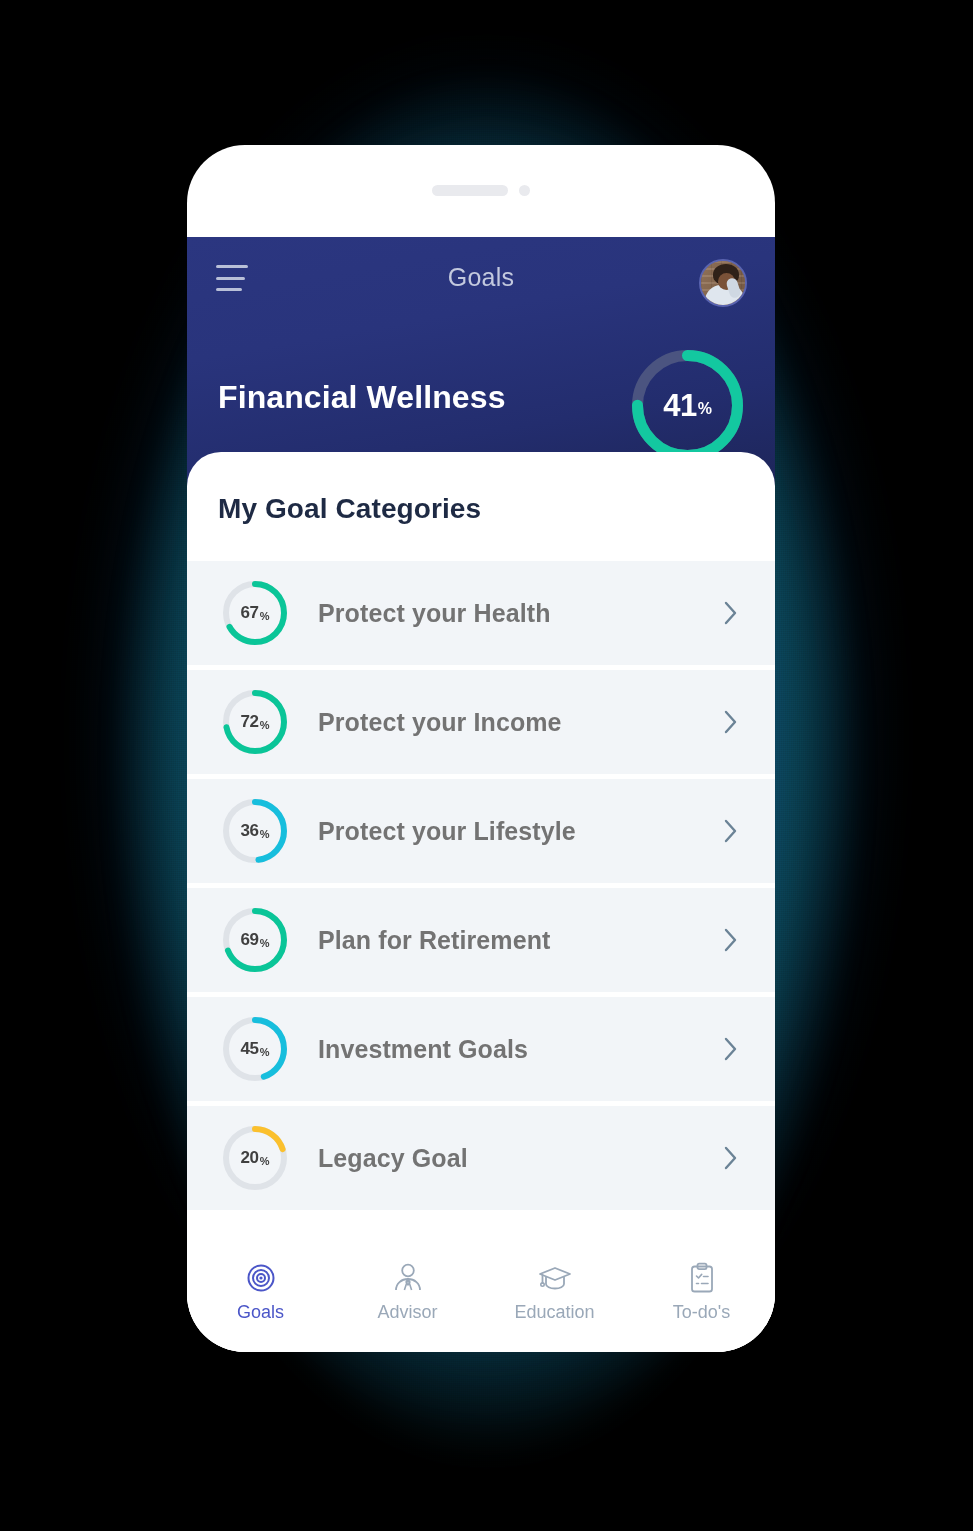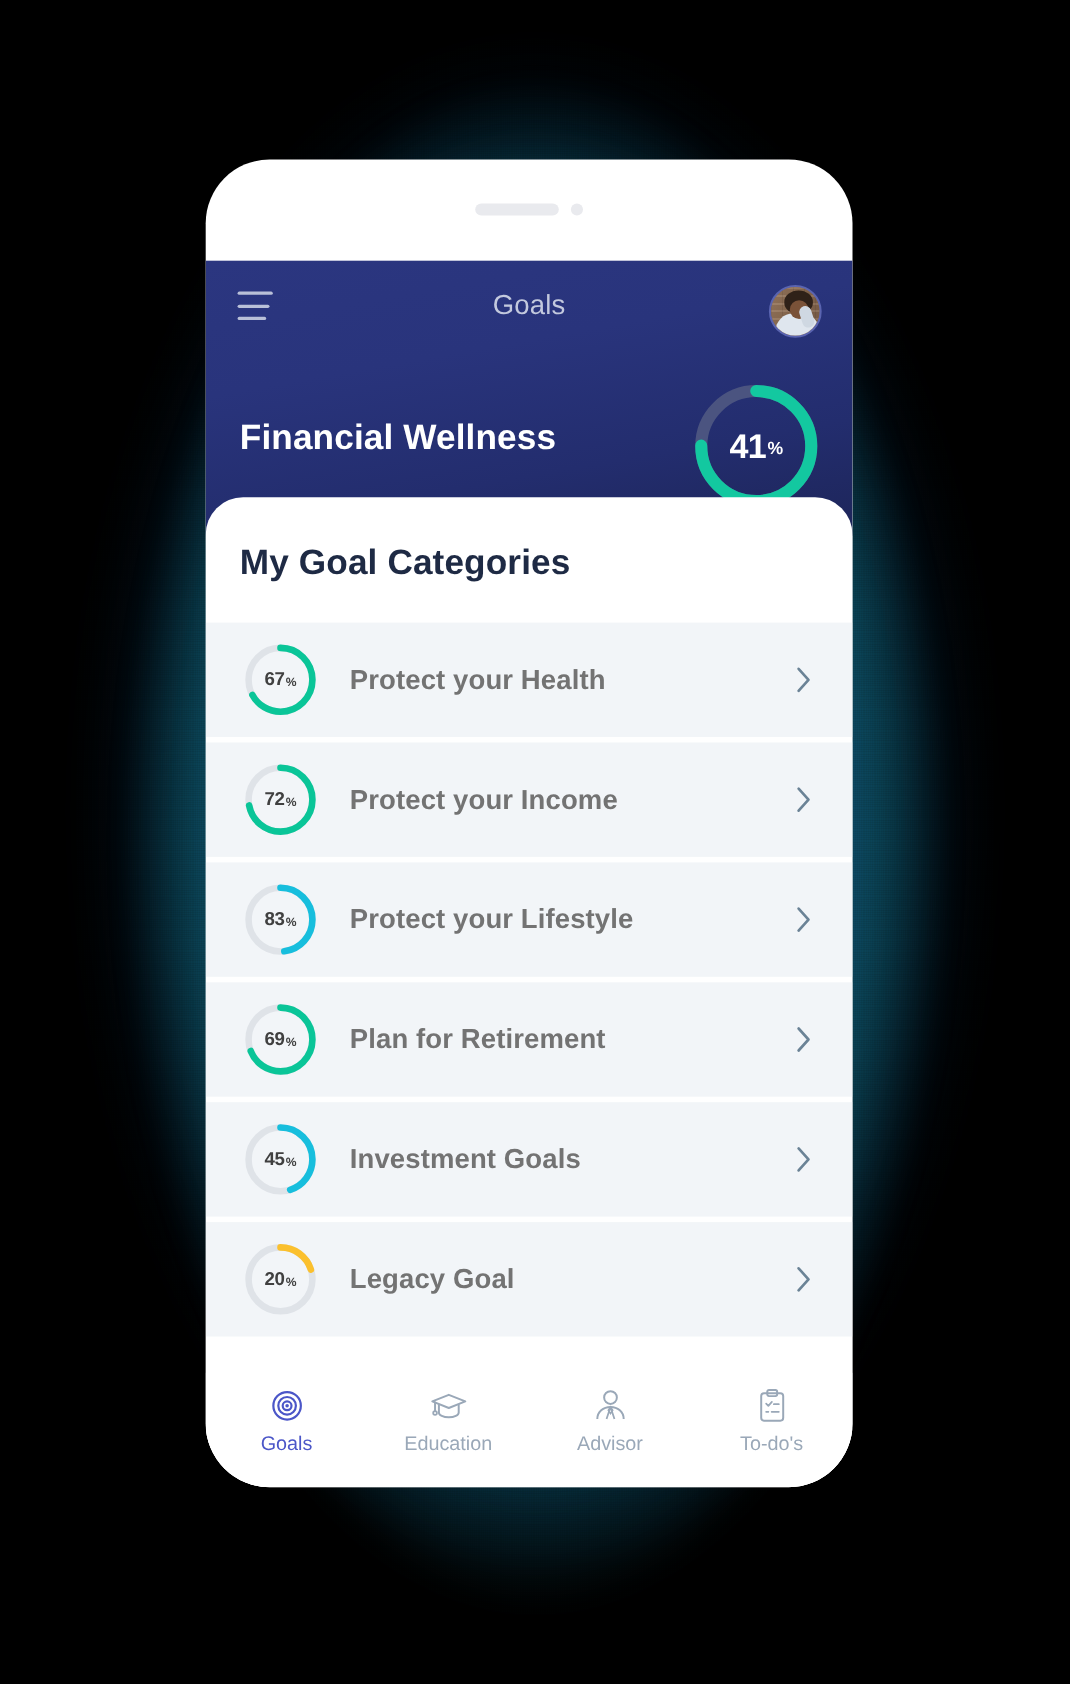--- a/index.html
+++ b/index.html
@@ -163,21 +163,21 @@
   
   .content-card {
     position:absolute; top:307px; left:0;
     width:588px; height:900px;
     background:#ffffff;
     border-radius:34px 34px 0 0;
     overflow:hidden;
   }
   .section-title {
     margin:41px 0 0 31px;
-    font-size:32px; font-weight:bold; color:#1e2a44; letter-spacing:.1px;
+    font-size:28px; font-weight:bold; color:#1e2a44; letter-spacing:.1px;
   }
 
   
   .goal-list { margin-top:36px; }
   .goal-row {
     position:relative;
     height:104px;
     background:#f2f5f8;
     display:flex; align-items:center;
     margin-bottom:5px;
@@ -305,21 +305,21 @@
               <svg width="14" height="24" viewBox="0 0 14 24">
                 <path d="M2 2 L11 12 L2 22" fill="none" stroke="#6b8396" stroke-width="2.4" stroke-linecap="round" stroke-linejoin="round"></path>
               </svg>
             </div>
           </div>
           <div class="goal-row">
             <div class="ring-wrap"><svg width="70" height="70" viewBox="0 0 70 70">
                 <circle cx="35" cy="35" r="29" fill="none" stroke="#dfe3e8" stroke-width="6"></circle>
                 <circle cx="35" cy="35" r="29" fill="none" stroke="#17bedd" stroke-width="6" stroke-linecap="round" stroke-dasharray="87.46 182.21" transform="rotate(-90 35 35)"></circle>
               </svg><div class="ring-label">
-                <span class="ring-num">83</span>
+                <span class="ring-num">36</span>
                 <span class="ring-pct">%</span>
               </div></div>
             <div class="goal-label">Protect your Lifestyle</div>
             <div class="chevron">
               <svg width="14" height="24" viewBox="0 0 14 24">
                 <path d="M2 2 L11 12 L2 22" fill="none" stroke="#6b8396" stroke-width="2.4" stroke-linecap="round" stroke-linejoin="round"></path>
               </svg>
             </div>
           </div>
           <div class="goal-row">
@@ -377,39 +377,39 @@
               <circle cx="15" cy="15" r="12.5" fill="none" stroke="#4b56c8" stroke-width="2"></circle>
               <circle cx="15" cy="15" r="8" fill="none" stroke="#4b56c8" stroke-width="2"></circle>
               <circle cx="15" cy="15" r="4" fill="none" stroke="#4b56c8" stroke-width="2"></circle>
               <circle cx="15" cy="15" r="1.6" fill="#4b56c8"></circle>
             </svg>
           </div>
           <div class="nav-text">Goals</div>
         </div>
         <div class="nav-item">
           <div class="nav-icon">
+            <svg width="32" height="30" viewBox="0 0 32 30">
+              <circle cx="16" cy="7.5" r="5.8" fill="none" stroke="#9aa8b8" stroke-width="1.8"></circle>
+              <path d="M4 27 c0 -6.5 5.4 -11 12 -11 s12 4.5 12 11" fill="none" stroke="#9aa8b8" stroke-width="1.8"></path>
+              <path d="M16 16 L12.4 27 M16 16 L19.6 27" fill="none" stroke="#9aa8b8" stroke-width="1.6"></path>
+              <path d="M16 16 l-2 3 l2 3 l2 -3 Z" fill="none" stroke="#9aa8b8" stroke-width="1.4"></path>
+            </svg>
+          </div>
+          <div class="nav-text">Advisor</div>
+        </div>
+        <div class="nav-item">
+          <div class="nav-icon">
             <svg width="34" height="28" viewBox="0 0 34 28">
               <path d="M17 4 L32 10 L17 16 L2 10 Z" fill="none" stroke="#9aa8b8" stroke-width="1.8" stroke-linejoin="round"></path>
               <path d="M8 12.5 V20 c0 2.6 4 4.5 9 4.5 s9 -1.9 9 -4.5 V12.5" fill="none" stroke="#9aa8b8" stroke-width="1.8" stroke-linejoin="round"></path>
               <path d="M4.5 11 V19" fill="none" stroke="#9aa8b8" stroke-width="1.8" stroke-linecap="round"></path>
               <circle cx="4.5" cy="20.6" r="1.7" fill="none" stroke="#9aa8b8" stroke-width="1.6"></circle>
             </svg>
           </div>
           <div class="nav-text">Education</div>
-        </div>
-        <div class="nav-item">
-          <div class="nav-icon">
-            <svg width="32" height="30" viewBox="0 0 32 30">
-              <circle cx="16" cy="7.5" r="5.8" fill="none" stroke="#9aa8b8" stroke-width="1.8"></circle>
-              <path d="M4 27 c0 -6.5 5.4 -11 12 -11 s12 4.5 12 11" fill="none" stroke="#9aa8b8" stroke-width="1.8"></path>
-              <path d="M16 16 L12.4 27 M16 16 L19.6 27" fill="none" stroke="#9aa8b8" stroke-width="1.6"></path>
-              <path d="M16 16 l-2 3 l2 3 l2 -3 Z" fill="none" stroke="#9aa8b8" stroke-width="1.4"></path>
-            </svg>
-          </div>
-          <div class="nav-text">Advisor</div>
         </div>
         <div class="nav-item">
           <div class="nav-icon">
             <svg width="26" height="32" viewBox="0 0 26 32">
               <rect x="3" y="4.5" width="20" height="25" rx="2.6" fill="none" stroke="#9aa8b8" stroke-width="1.8"></rect>
               <rect x="8.5" y="1.6" width="9" height="5.6" rx="1.6" fill="none" stroke="#9aa8b8" stroke-width="1.8"></rect>
               <path d="M7.5 14 l2 2 l3.2 -3.6" fill="none" stroke="#9aa8b8" stroke-width="1.6" stroke-linecap="round" stroke-linejoin="round"></path>
               <path d="M14.5 14.5 H19" fill="none" stroke="#9aa8b8" stroke-width="1.6" stroke-linecap="round"></path>
               <path d="M7.5 21.5 H9.5 M12.5 21.5 H19" fill="none" stroke="#9aa8b8" stroke-width="1.6" stroke-linecap="round"></path>
             </svg>

